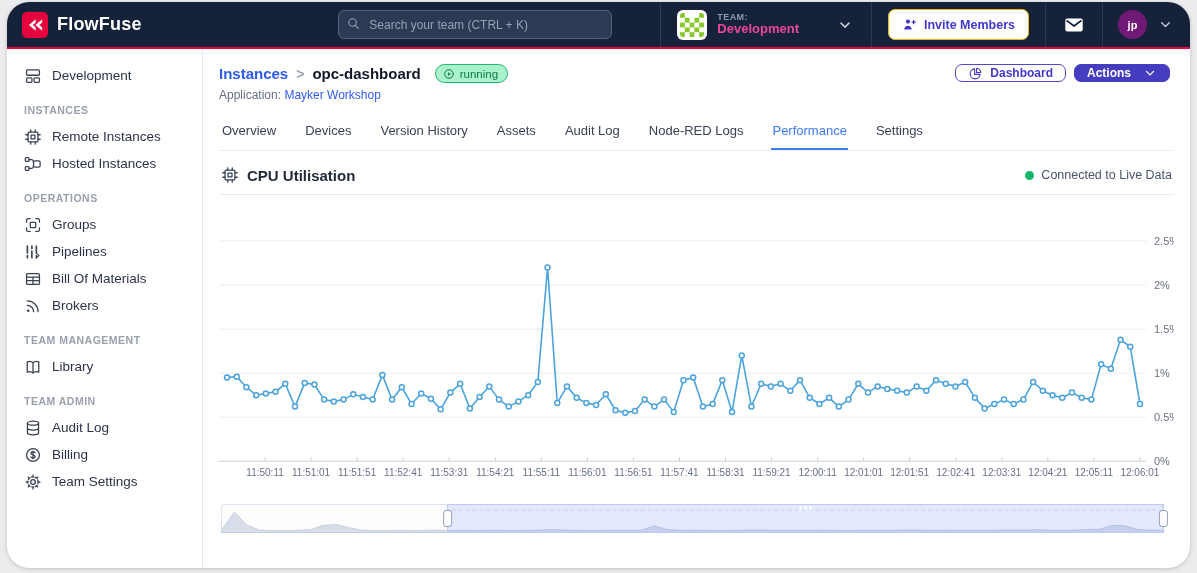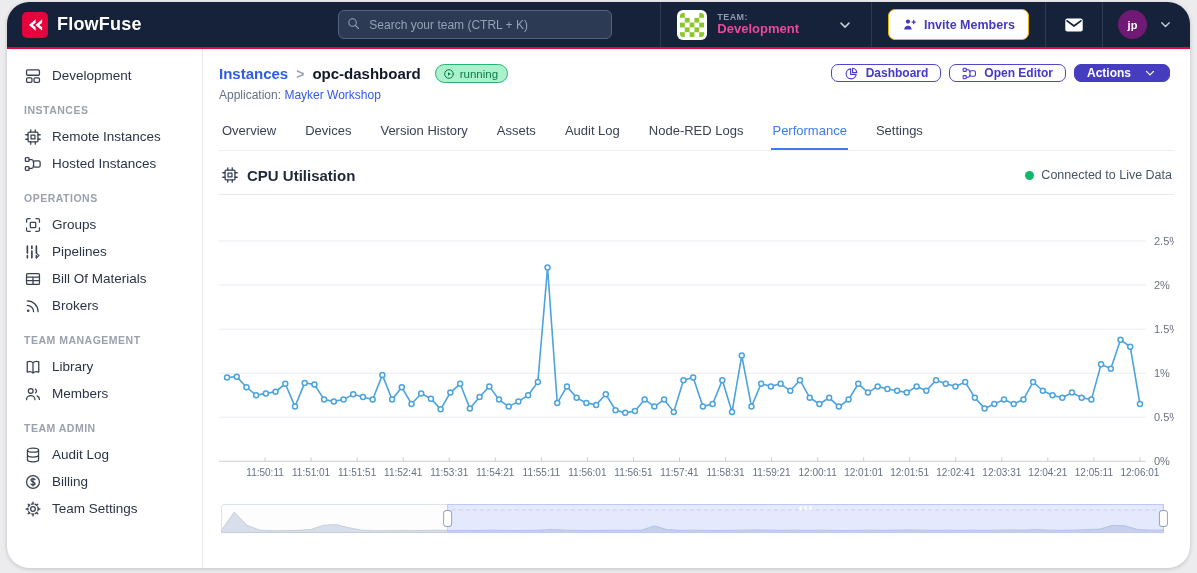--- a/index.html
+++ b/index.html
@@ -231,30 +231,20 @@
         </div>
         <div class="sb-label">TEAM MANAGEMENT</div>
         <div class="sb-item">
           <span class="sb-icon">
             <svg viewBox="0 0 24 24" fill="none" stroke="currentColor" stroke-width="1.7" stroke-linecap="round" stroke-linejoin="round" style="width:100%;height:100%">
               <path d="M12 6.4C10.4 4.7 6.9 4.2 4.3 5.1v13.7c2.6-.9 6.1-.4 7.7 1.3 1.6-1.7 5.1-2.2 7.7-1.3V5.1C17.1 4.2 13.6 4.7 12 6.4v13.7"></path>
             </svg>
           </span>
           <span>Library</span>
         </div>
-        <div class="sb-item">
-          <span class="sb-icon">
-            <svg viewBox="0 0 24 24" fill="none" stroke="currentColor" stroke-width="1.7" stroke-linecap="round" stroke-linejoin="round" style="width:100%;height:100%">
-              <circle cx="9" cy="7.9" r="3.2"></circle>
-              <path d="M3.4 19.6c0-3.1 2.5-5.3 5.6-5.3s5.6 2.2 5.6 5.3"></path>
-              <path d="M15.4 5.6a3.2 3.2 0 0 1 0 5M17.4 14.6c1.9.8 3.2 2.4 3.2 4.6"></path>
-            </svg>
-          </span>
-          <span>Members</span>
-        </div>
         <div class="sb-label">TEAM ADMIN</div>
         <div class="sb-item">
           <span class="sb-icon">
             <svg viewBox="0 0 24 24" fill="none" stroke="currentColor" stroke-width="1.7" stroke-linecap="round" stroke-linejoin="round" style="width:100%;height:100%">
               <ellipse cx="12" cy="5.6" rx="7.4" ry="2.7"></ellipse>
               <path d="M4.6 5.6v6.4c0 1.5 3.3 2.7 7.4 2.7s7.4-1.2 7.4-2.7V5.6M4.6 12v6.4c0 1.5 3.3 2.7 7.4 2.7s7.4-1.2 7.4-2.7V12"></path>
             </svg>
           </span>
           <span>Audit Log</span>
         </div>
@@ -299,29 +289,20 @@
             <span class="app-link">Mayker Workshop</span>
           </div>
         </div>
         <div class="head-btns">
           <button class="btn">
             <span class="icn"><svg viewBox="0 0 24 24" fill="none" stroke="currentColor" stroke-width="1.7" stroke-linecap="round" stroke-linejoin="round" style="width:100%;height:100%">
                   <path d="M10.6 4.6a8 8 0 1 0 8.8 8.8h-8.8z"></path>
                   <path d="M13.7 10.3V3.6a7.6 7.6 0 0 1 6.7 6.7z"></path>
                 </svg></span>
             <span>Dashboard</span>
-          </button>
-          <button class="btn">
-            <span class="icn"><svg viewBox="0 0 24 24" fill="none" stroke="currentColor" stroke-width="1.7" stroke-linecap="round" stroke-linejoin="round" style="width:100%;height:100%">
-                  <rect x="12.8" y="7.7" width="8.7" height="8.6" rx="2"></rect>
-                  <rect x="1.8" y="3.6" width="5" height="5" rx="1.2"></rect>
-                  <rect x="1.8" y="15.4" width="5" height="5" rx="1.2"></rect>
-                  <path d="M6.8 6.1h3.2a2.4 2.4 0 0 1 2.4 2.4v1.2M6.8 17.9h3.2a2.4 2.4 0 0 0 2.4-2.4v-1.2"></path>
-                </svg></span>
-            <span>Open Editor</span>
           </button>
           <button class="btn btn-primary">
             <span>Actions</span>
             <span class="icn"><svg viewBox="0 0 24 24" fill="none" stroke="currentColor" stroke-width="1.7" stroke-linecap="round" stroke-linejoin="round" style="width:100%;height:100%">
                   <path d="M6 9.2l6 6 6-6" stroke-width="2.2"></path>
                 </svg></span>
           </button>
         </div>
       </div>
 

